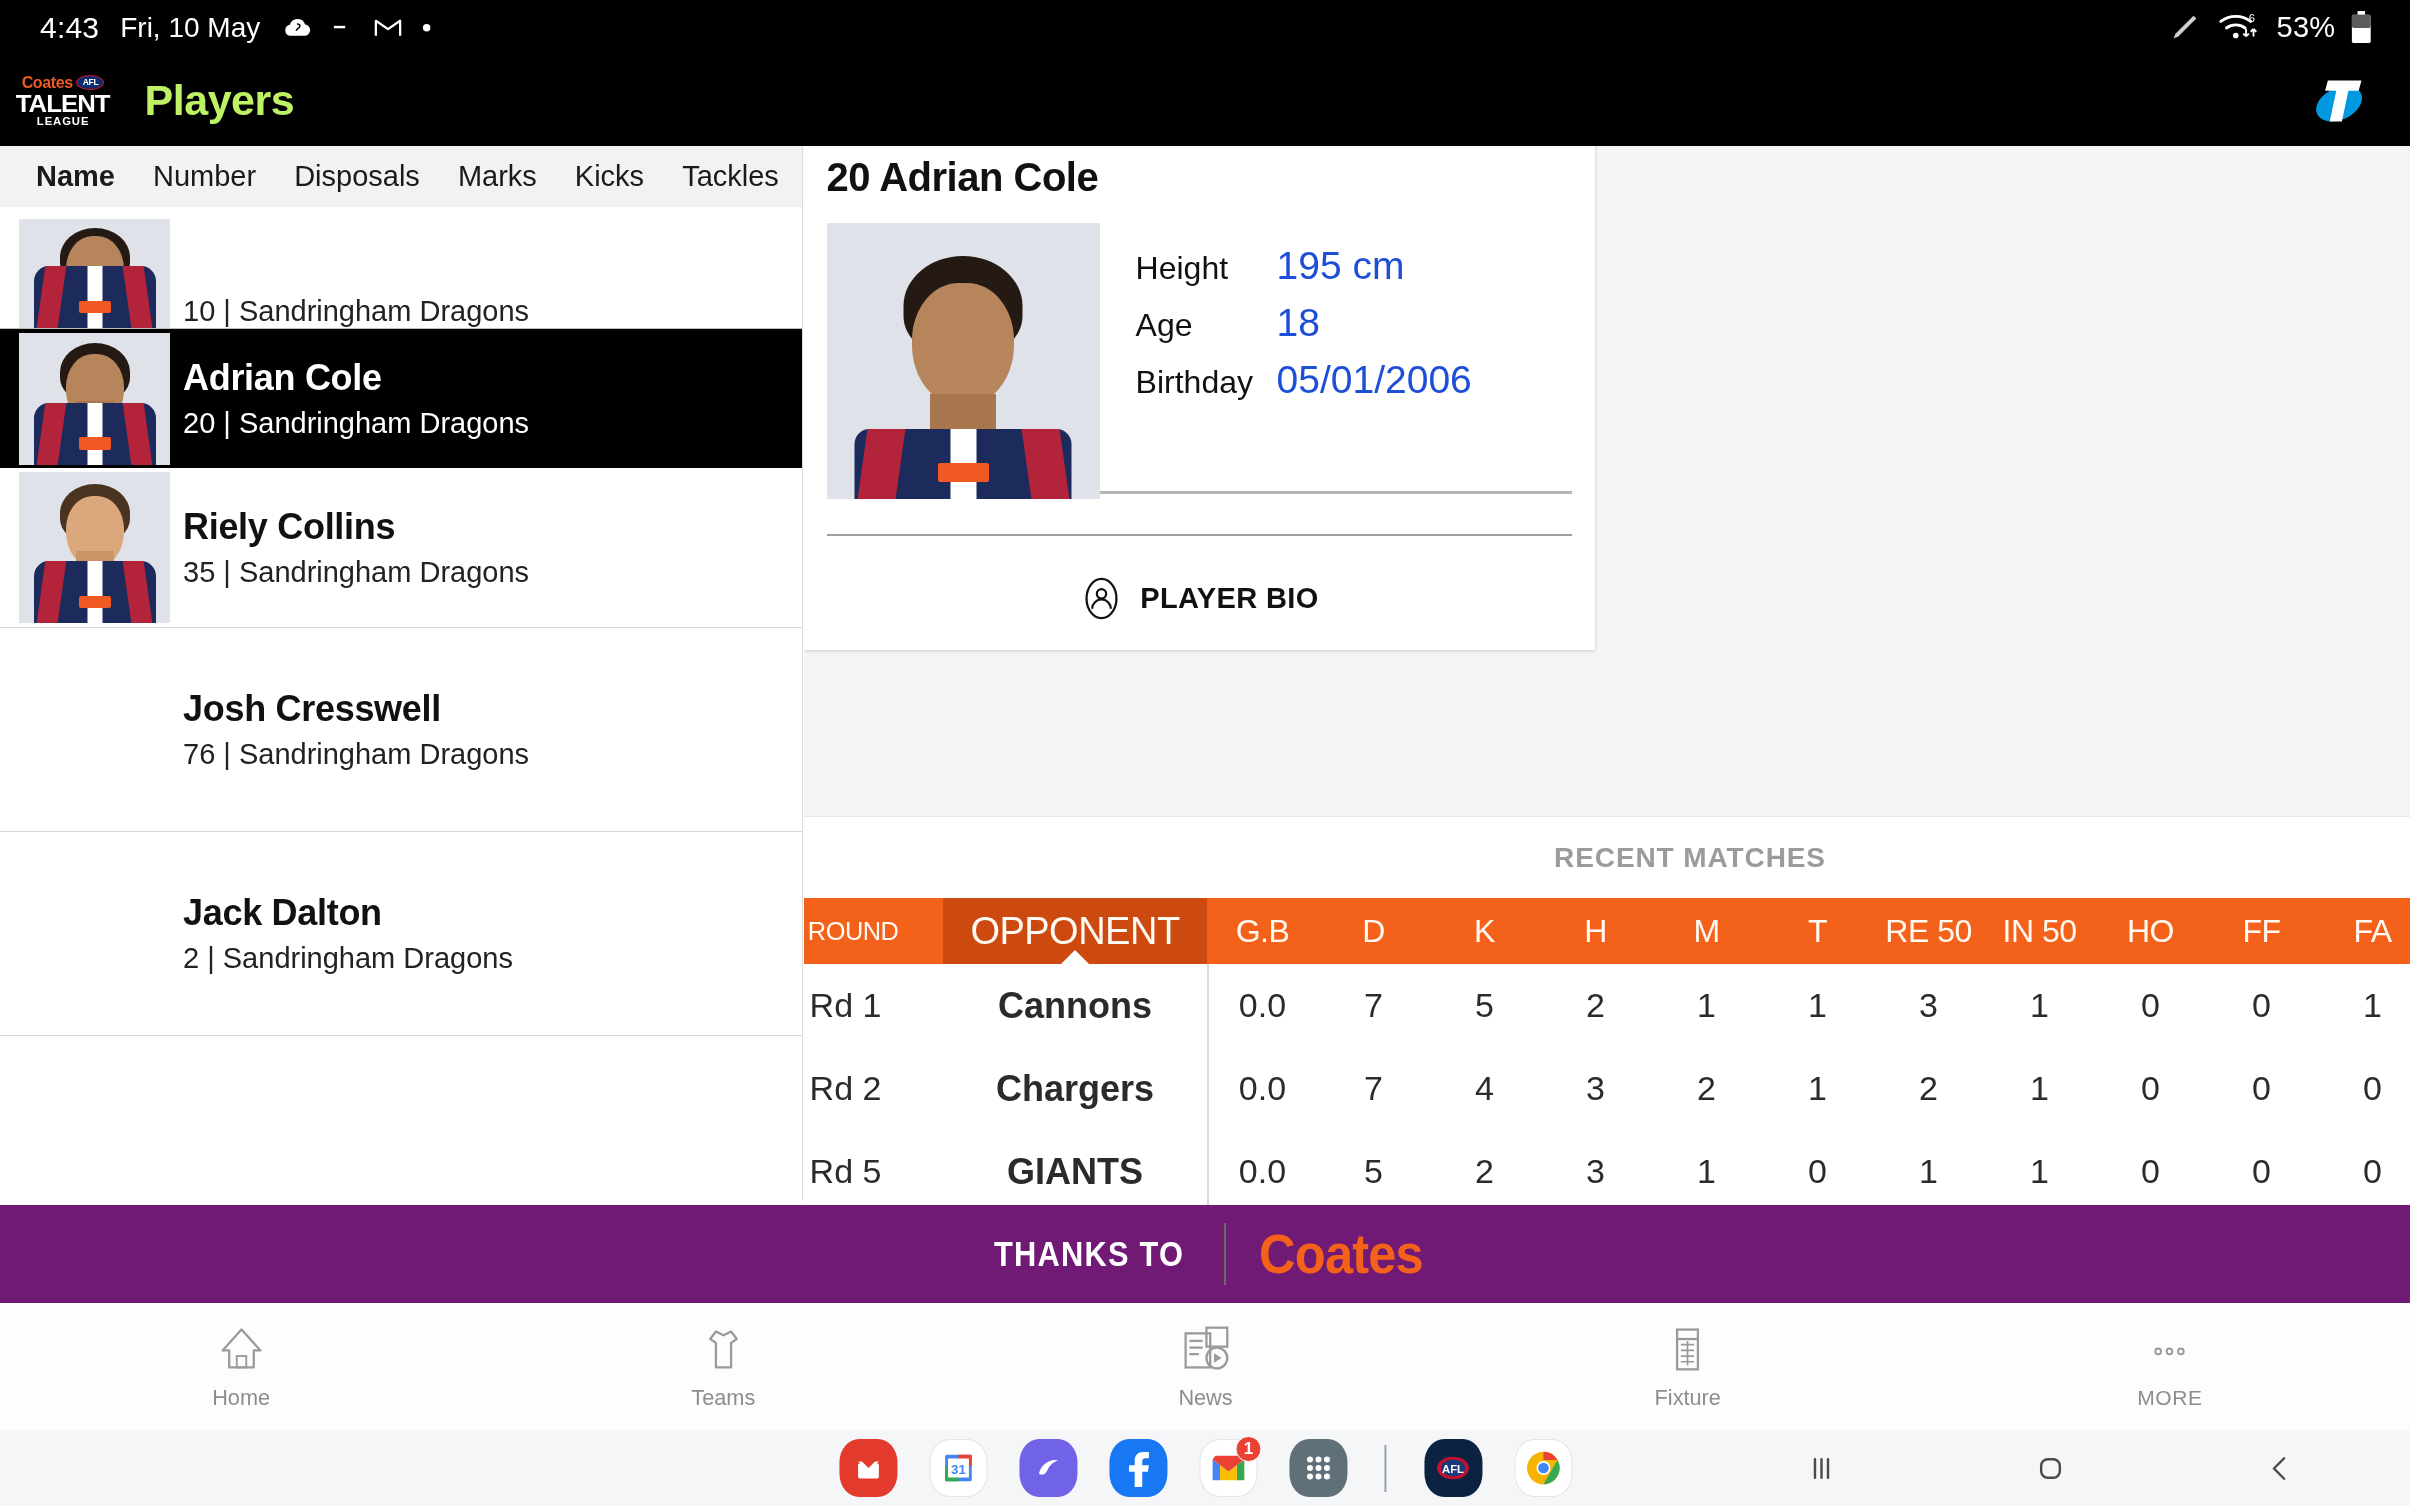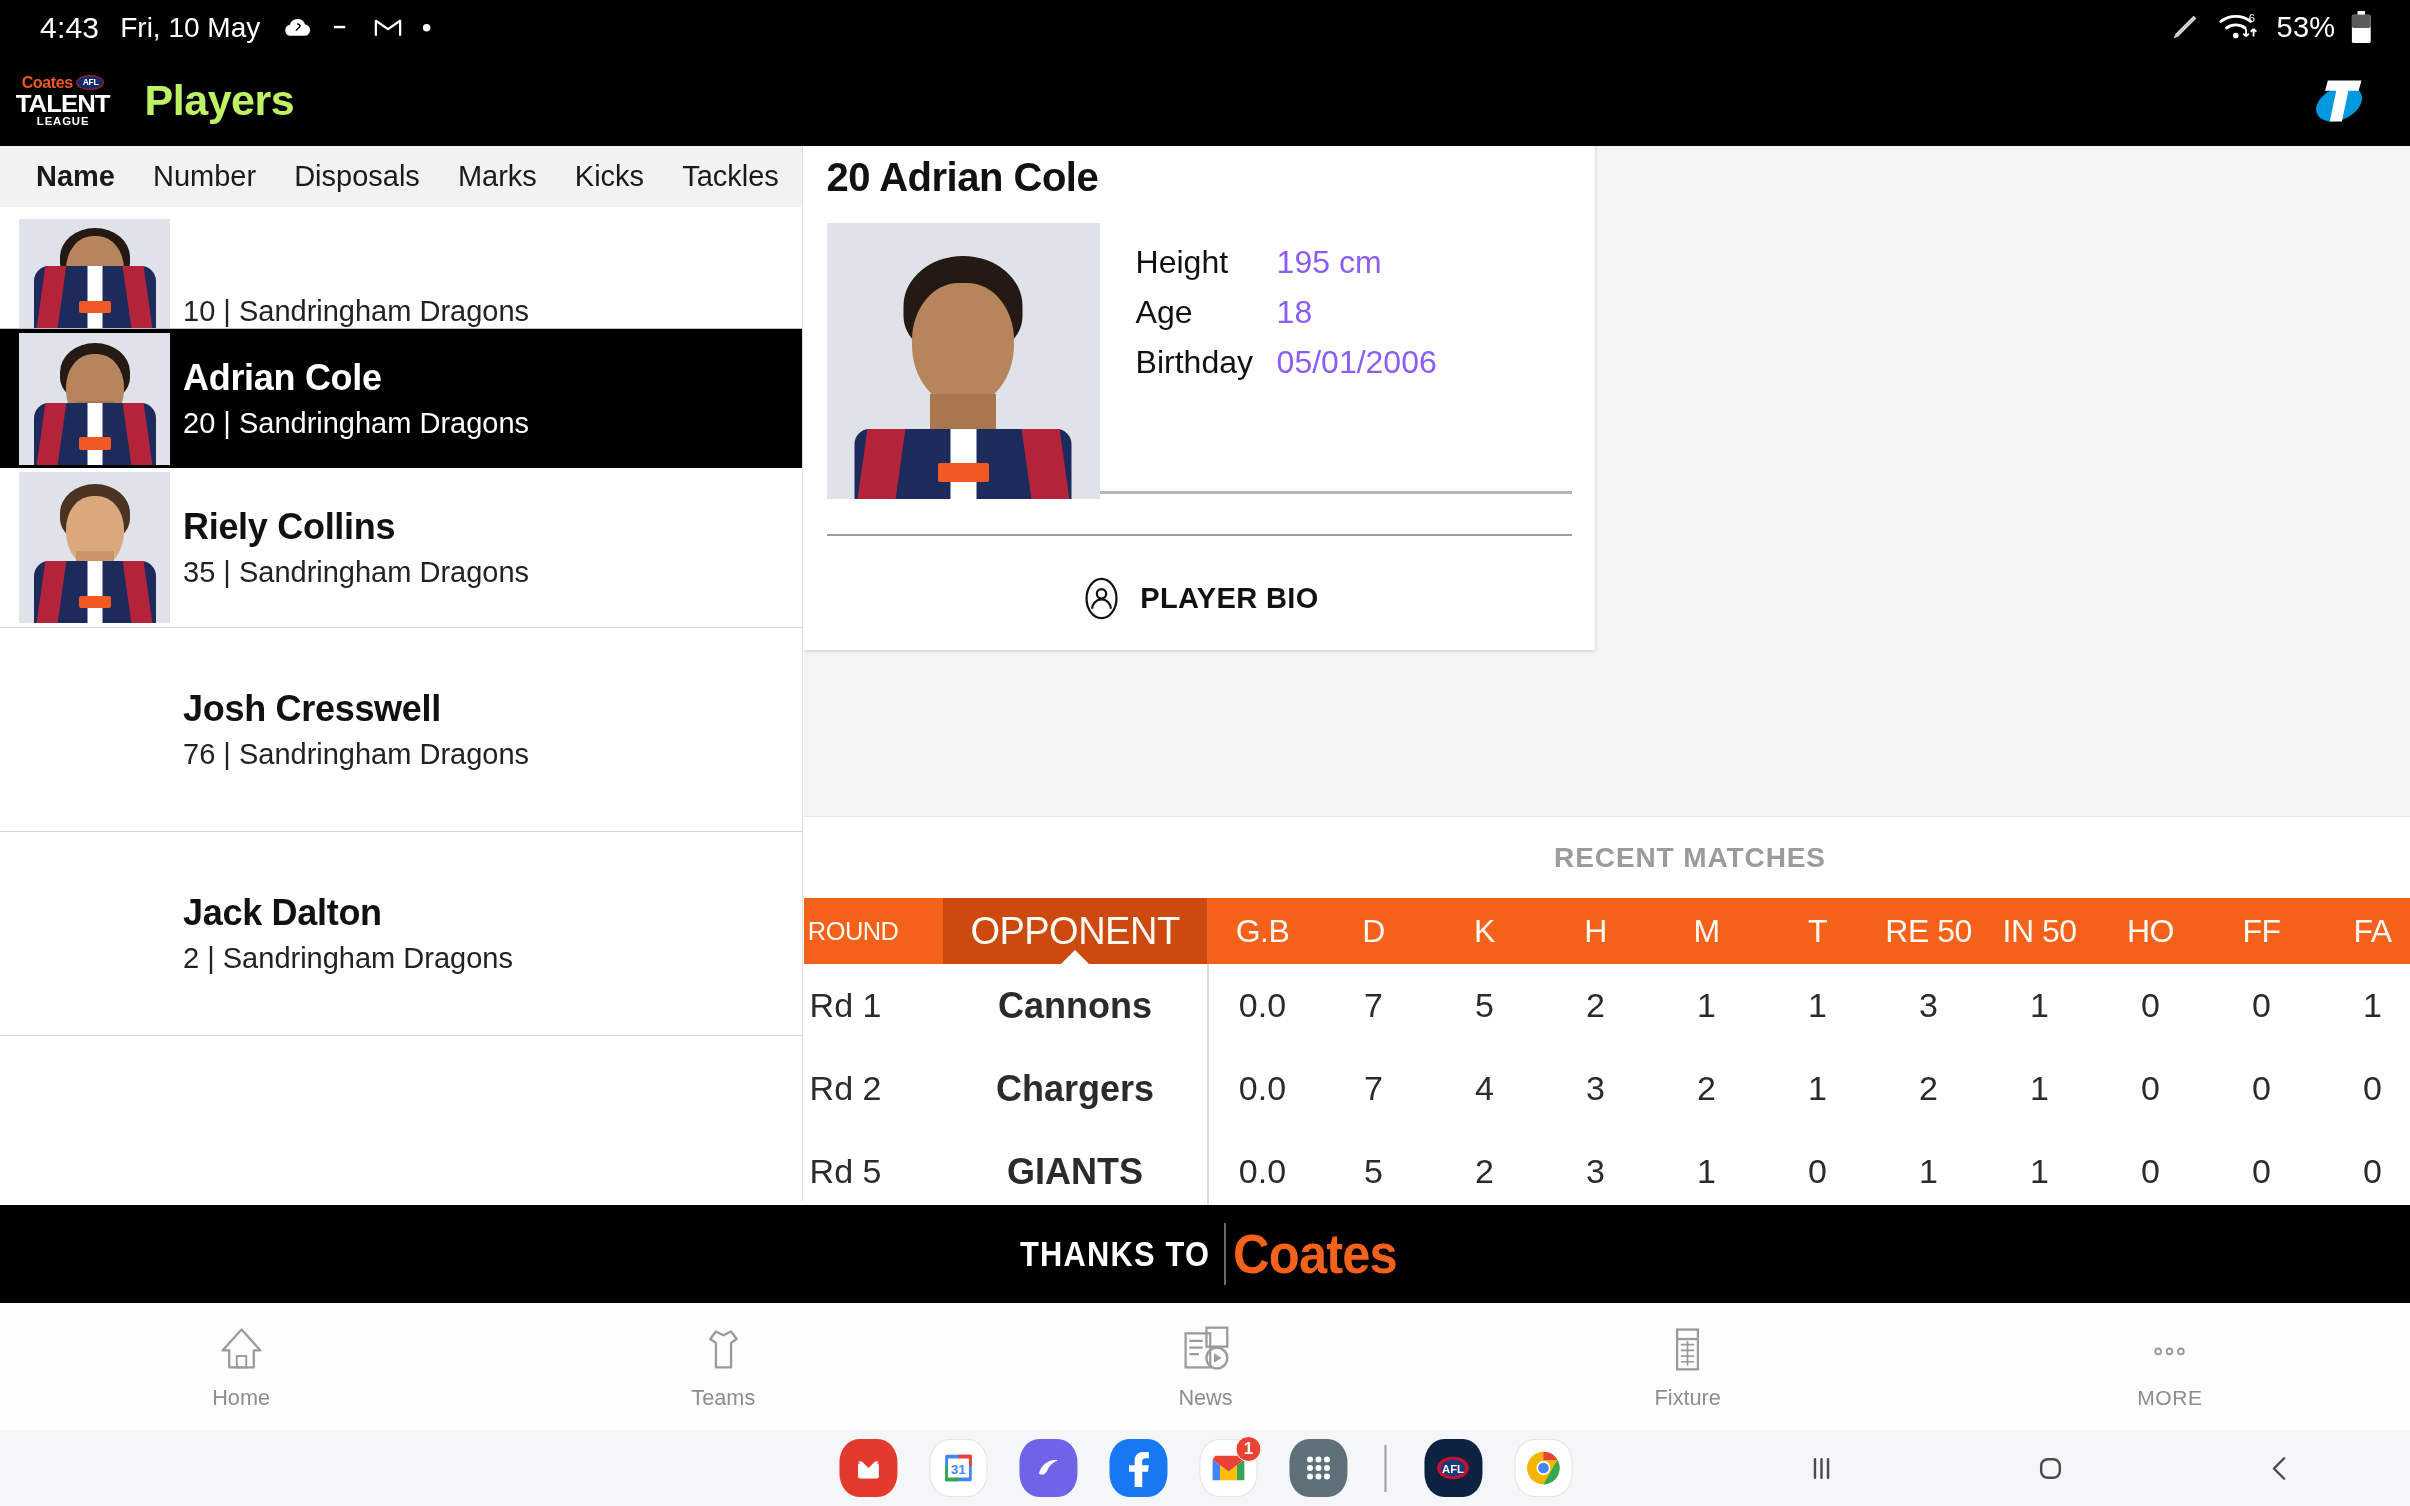--- a/index.html
+++ b/index.html
@@ -136,21 +136,21 @@
   .pc-photo .mug .hair { width:119px; height:100px; top:12%; }
   .pc-photo .mug .face { width:102px; height:124px; top:22%; }
   .pc-photo .mug .neck { width:66px; height:51px; top:62%; }
   .pc-photo .mug .jersey { width:217px; height:70px; }
   .pc-photo .mug .jr1,.pc-photo .mug .jr2 { width:38px; height:70px; }
   .pc-photo .mug .jw { width:26px; height:70px; }
   .pc-photo .mug .badge { width:51px; height:19px; bottom:17px; }
   .pc-stats { margin-left:36px; padding-top:21px; }
   .pc-line { display:flex; align-items:baseline; margin-bottom:13px; }
   .pc-label { font-size:32px; color:#111; width:141px; }
-  .pc-value { font-size:32px; color:#8b5cf6; }
+  .pc-value { font-size:39px; color:#1d4ed8; }
   .pc-rule { height:2.8px; background:#b5b5b5; margin:0 0 0 0; }
   .pc-rule2 { height:1.9px; background:#9e9e9e; margin-top:40px; }
   .pc-bio {
     display:flex; align-items:center; justify-content:center; gap:17px;
     margin-top:41px; margin-bottom:9.4px;
   }
   .pc-bio-label { font-size:29px; font-weight:bold; color:#111; letter-spacing:0.4px; }
 
   .matches-card {
     position:absolute; left:0; top:670px; width:1606px; background:#fff;
@@ -182,21 +182,21 @@
   .stats-table td.c-opp { font-weight:bold; font-size:36px; }
   .stats-table tbody tr { border:none; }
   .tbl-wrap { position:relative; overflow:hidden; }
   .divider-v {
     position:absolute; left:403px; top:66px; bottom:0; width:1.9px; background:#dadada; z-index:2;
   }
 
   
   .sponsor {
     position:absolute; left:0; top:1205px; width:2411px; height:98px;
-    background:#000000; display:flex; align-items:center; justify-content:center; 
+    background:#701a75; display:flex; align-items:center; justify-content:center; gap:26px;
   }
   .sp-thanks {
     color:#fff; font-size:35px; font-weight:bold; letter-spacing:1.4px;
     transform:scaleX(.88);
   }
   .sp-div { width:1.9px; height:62px; background:#6a6a6a; }
   .sp-coates {
     color:#f4611b; font-size:55px; font-weight:bold; letter-spacing:-0.9px;
     transform:scaleX(.92);
   }

